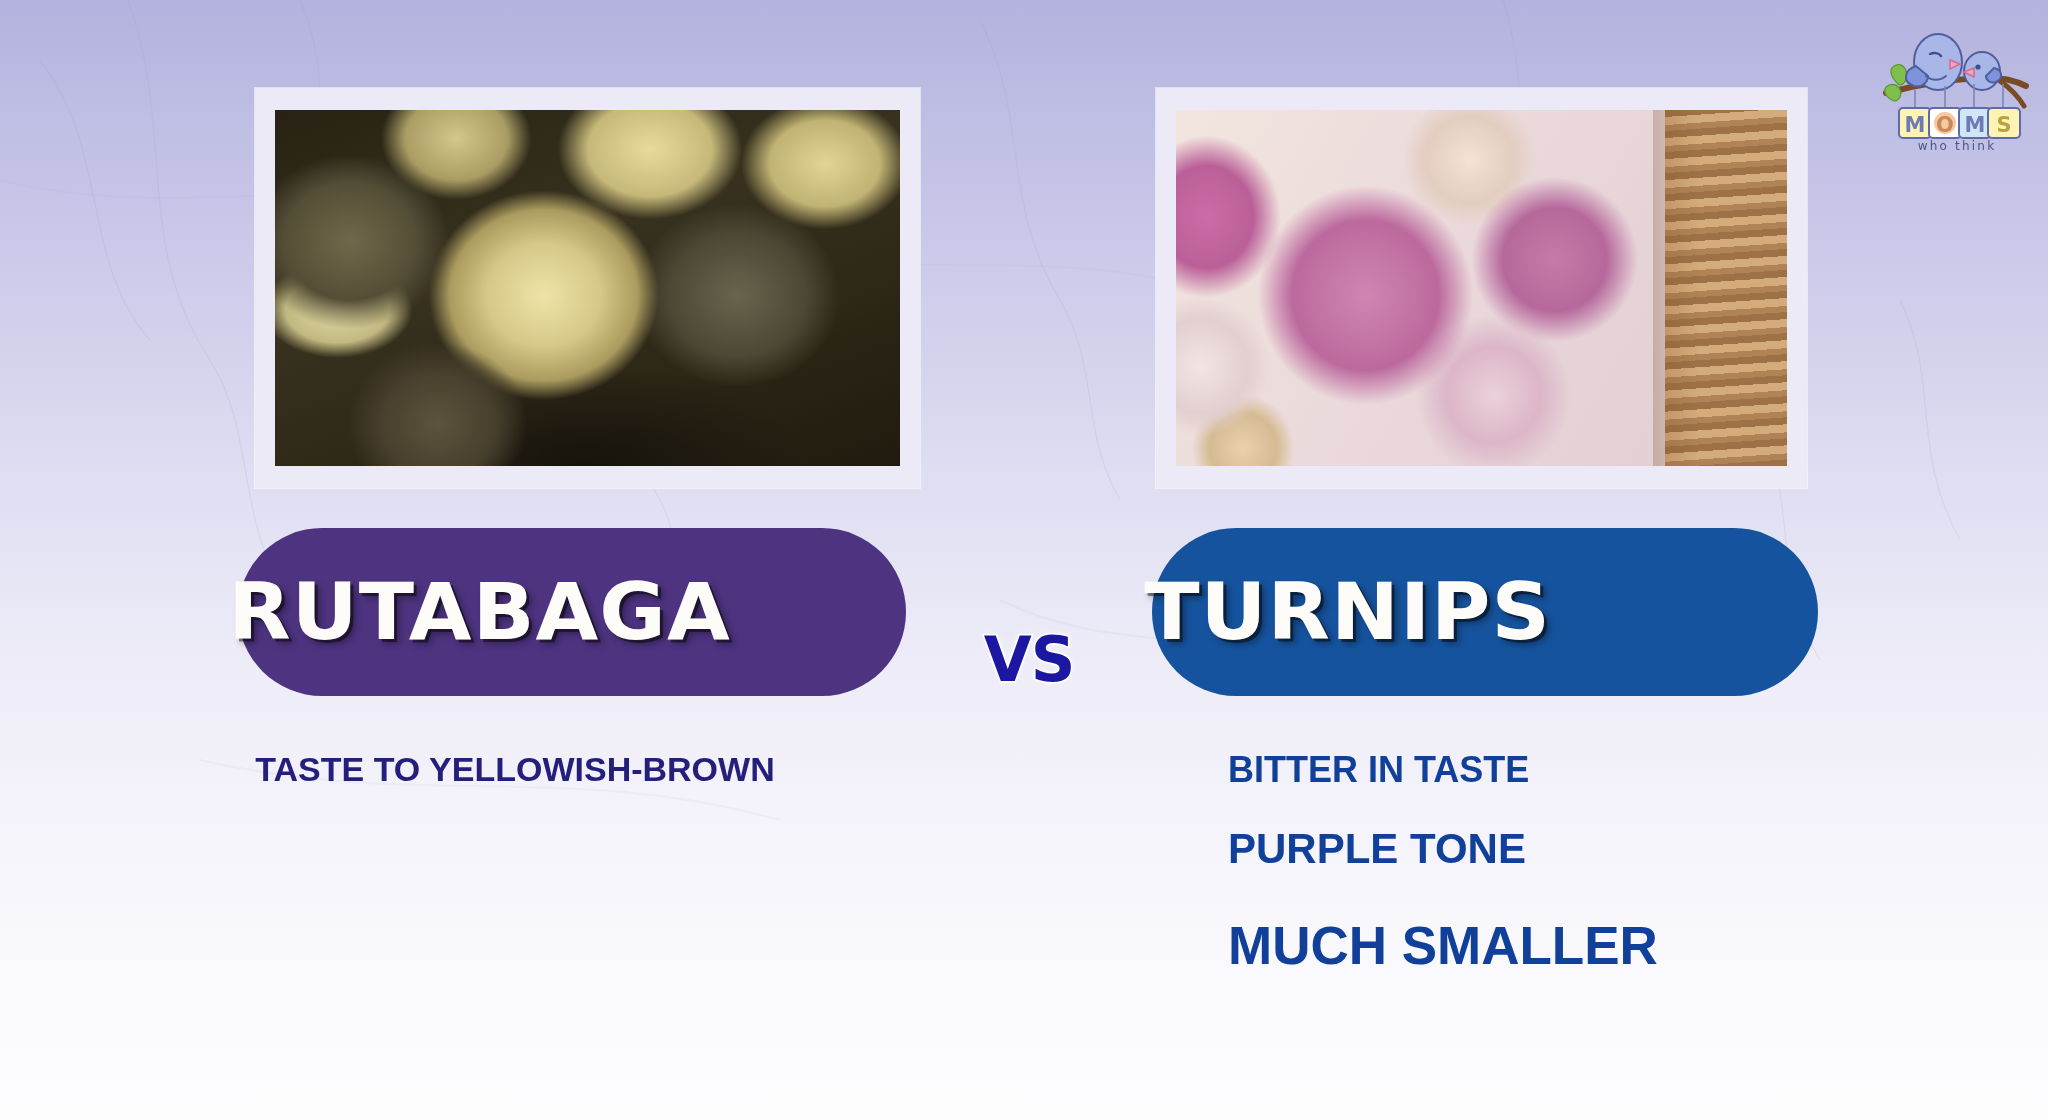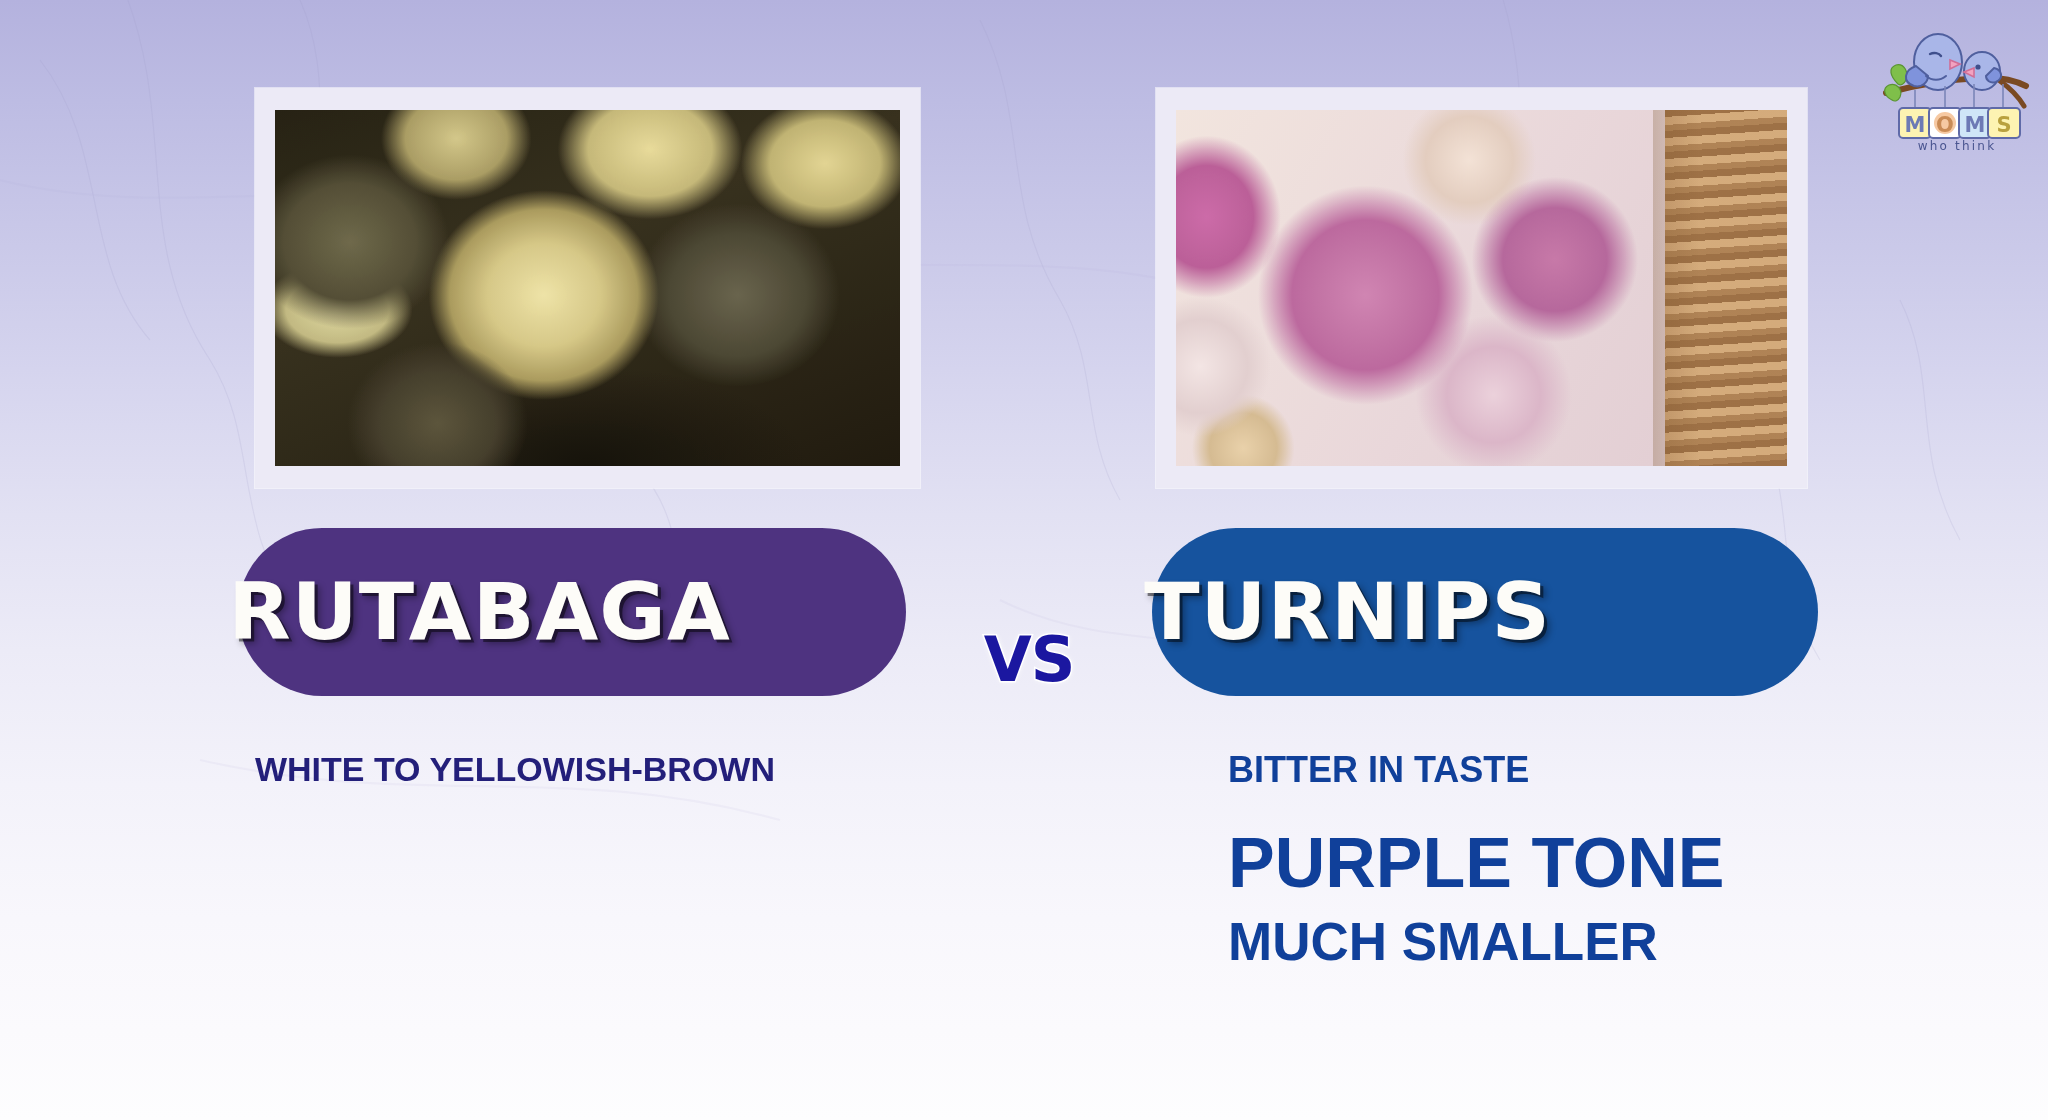--- a/index.html
+++ b/index.html
@@ -169,21 +169,21 @@
     color: #231f7a;
     white-space: nowrap;
   }
   .bullets.right .bullet { color: #10409a; }
 
   .bullets.left  .bullet.b1 { font-size: 38px; line-height: 1; margin-bottom: 52px; }
   .bullets.left  .bullet.b2 { font-size: 34px; line-height: 1; margin-bottom: 54px; }
   .bullets.left  .bullet.b3 { font-size: 53px; line-height: 1; }
 
   .bullets.right .bullet.b1 { font-size: 36px; line-height: 1; margin-bottom: 40px; }
-  .bullets.right .bullet.b2 { font-size: 70px; line-height: 1; margin-bottom: 17px; }
+  .bullets.right .bullet.b2 { font-size: 42px; line-height: 1; margin-bottom: 49px; }
   .bullets.right .bullet.b3 { font-size: 53px; line-height: 1; }
 
   
   .logo {
     position: absolute;
     right: 16px;
     top: 20px;
     width: 150px;
     height: 132px;
   }
@@ -228,21 +228,21 @@
 
   <div class="vs">
     <span class="vs-text">VS</span>
   </div>
 
   <div class="badge right" style="background:#16539e">
     <span class="badge-label">TURNIPS</span>
   </div>
 
   <div class="bullets left">
-    <div class="bullet b2">WHITE TO YELLOWISH-BROWN</div>
+    <div class="bullet b2">TASTE TO YELLOWISH-BROWN</div>
   </div>
 
   <div class="bullets right">
     <div class="bullet b1">BITTER IN TASTE</div>
     <div class="bullet b2">PURPLE TONE</div>
     <div class="bullet b3">MUCH SMALLER</div>
   </div>
 
   <div class="logo">
     <svg viewBox="0 0 150 132">

